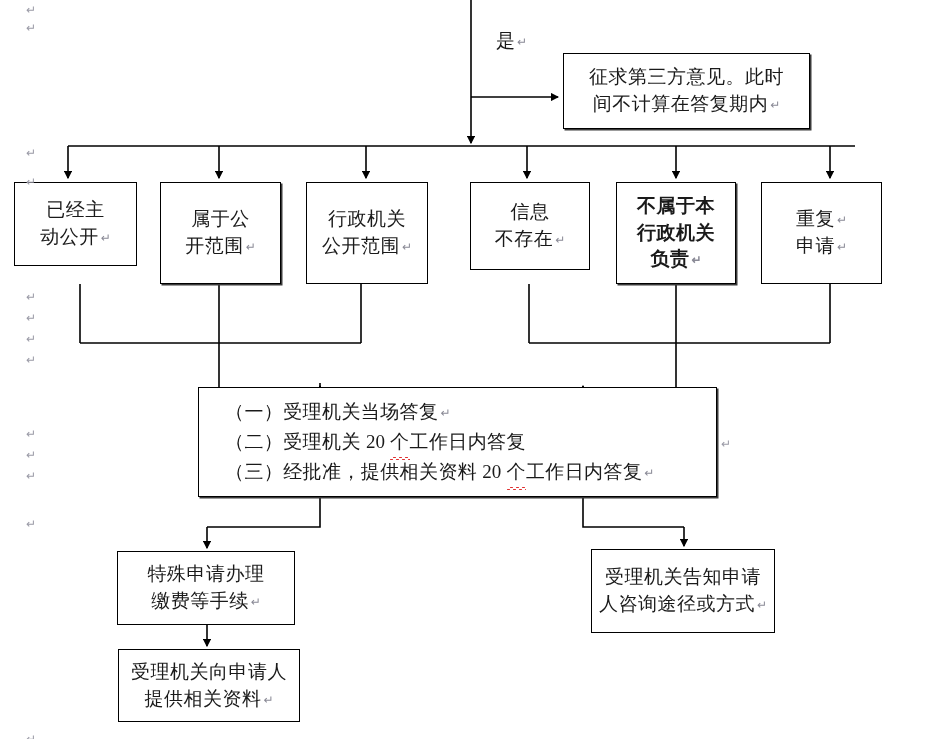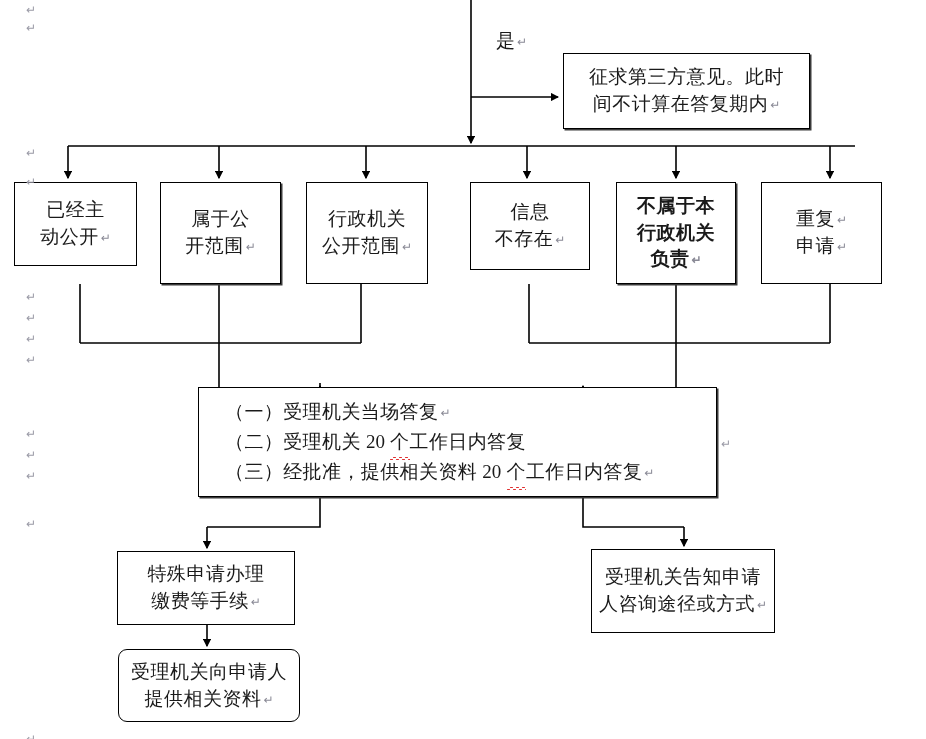--- a/index.html
+++ b/index.html
@@ -206,21 +206,21 @@
     <div class="list-row"><span>（二）</span><span>受理机关 </span><span class="num-latin">20</span><span> </span><span class="sp-wrap">个</span><span>工作日内答复</span></div>
     <div class="list-row"><span>（三）</span><span>经批准，提供相关资料 </span><span class="num-latin">20</span><span> </span><span class="sp-wrap">个</span><span>工作日内答复</span><span class="pilcrow">↵</span></div>
   </div>
   <div class="outside-mark" style="left:721px; top:438px;">↵</div>
 
   <div class="node-box" style="left:117px; top:551px; width:178px; height:74px;text-align:center;">
     <div class="node-line">特殊申请办理</div>
     <div class="node-line"><span>缴费等手续</span><span class="pilcrow">↵</span></div>
   </div>
 
-  <div class="node-box" style="left:118px; top:649px; width:182px; height:73px;border-radius:9px;">
+  <div class="node-box" style="left:118px; top:649px; width:182px; height:73px;">
     <div class="node-line">受理机关向申请人</div>
     <div class="node-line"><span>提供相关资料</span><span class="pilcrow">↵</span></div>
   </div>
 
   <div class="node-box" style="left:591px; top:549px; width:184px; height:84px;">
     <div class="node-line">受理机关告知申请</div>
     <div class="node-line"><span>人咨询途径或方式</span><span class="pilcrow">↵</span></div>
   </div>
 
   <div id="margin-marks">

